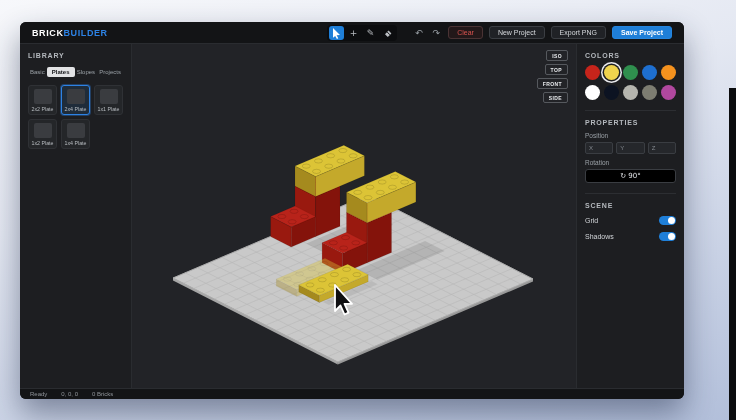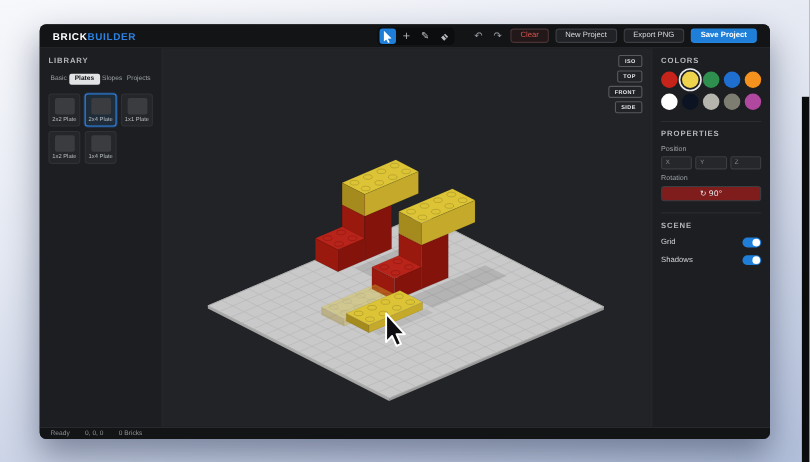--- a/index.html
+++ b/index.html
@@ -1,20 +1,20 @@
 <!DOCTYPE html>
 <html><head>
 <meta charset="utf-8">
 <style>
   * { margin:0; padding:0; box-sizing:border-box; }
   body { font-family:"Liberation Sans",sans-serif; }
   .stage { position:relative; width:736px; height:420px; overflow:hidden;
            background:linear-gradient(165deg,#f7f8fb 0%,#e4e8f2 38%,#b2bfda 100%); }
   .right-strip { position:absolute; right:0; top:88px; width:7px; height:332px; background:#0b0c0e; }
-  .window { position:absolute; left:36px; top:22px; width:664px; height:377px; background:#1b1c1f;
+  .window { position:absolute; left:20px; top:22px; width:664px; height:377px; background:#1b1c1f;
             border-radius:6px; box-shadow:0 14px 30px rgba(25,35,65,.45); overflow:hidden;
             display:flex; flex-direction:column; }
   
   .header { height:22px; flex:0 0 auto; background:#131416; border-bottom:1px solid #2a2c30;
             display:flex; align-items:center; padding:0 12px; position:relative; z-index:5; }
   .logo { font-size:9px; font-weight:bold; letter-spacing:.6px; color:#fff; white-space:nowrap; }
   .logo .accent { color:#2d82e4; }
   .tool-group { position:absolute; left:calc(50% + 10px); transform:translateX(-50%); top:3px;
                 background:#0c0d0f; border-radius:4px; display:flex; gap:2px; padding:1px 2px; align-items:center; }
   .tool-btn { width:15px; height:14px; border-radius:3px; color:#b9bdc2; display:flex;
@@ -52,21 +52,21 @@
   .right-panel { width:108px; flex:0 0 auto; background:#1d1e21; border-left:1px solid #2a2c30; padding:8px; }
   .swatches { display:grid; grid-template-columns:repeat(5,15px); gap:5px 4px; margin-top:4px; }
   .swatch { width:15px; height:15px; border-radius:50%; }
   .swatch.selected { box-shadow:0 0 0 1.5px #1d1e21, 0 0 0 3px #e9eaee; }
   .divider { border-top:1px solid #2c2e32; margin:10px 0 8px; }
   .sub-label { font-size:6.5px; color:#9aa0a6; margin:5px 0 3px; }
   .pos-row { display:flex; gap:3px; }
   .pos-input { flex:1; min-width:0; height:12px; background:#25272b; border:1px solid #3a3d42; border-radius:2px;
                color:#cfd3d8; font-size:6px; padding:0 3px; outline:none; }
   .pos-input::placeholder { color:#83888e; }
-  .rotate-btn { width:100%; height:14px; background:#7f1d1d; border:1px solid #3a3d42; border-radius:3px;
+  .rotate-btn { width:100%; height:14px; background:#000000; border:1px solid #3a3d42; border-radius:3px;
                 color:#e2e4e8; font-size:7px; display:flex; align-items:center; justify-content:center;
                 font-family:"DejaVu Sans",sans-serif; }
   .scene-row { display:flex; align-items:center; justify-content:space-between; margin:7px 0; }
   .scene-label { font-size:7px; color:#d2d5d9; }
   .toggle { width:17px; height:9px; border-radius:5px; background:#1f7fd8; position:relative; }
   .toggle::after { content:""; position:absolute; right:1px; top:1px; width:7px; height:7px; border-radius:50%; background:#fff; }
   
   .status { height:11px; flex:0 0 auto; background:#131416; border-top:1px solid #2a2c30;
             display:flex; align-items:center; gap:14px; padding:0 10px; }
   .status span { font-size:6px; color:#8f9398; }

